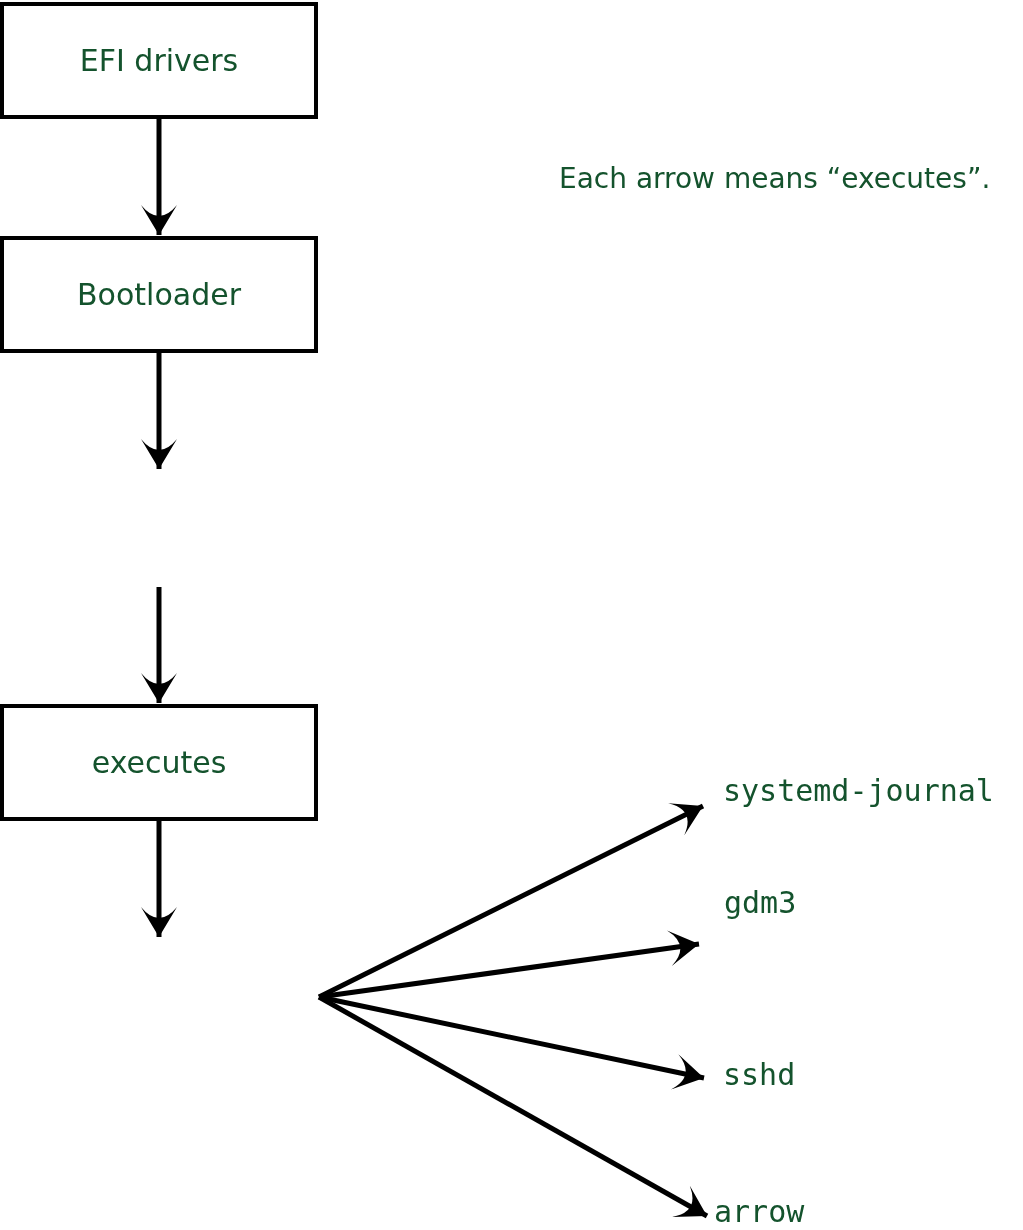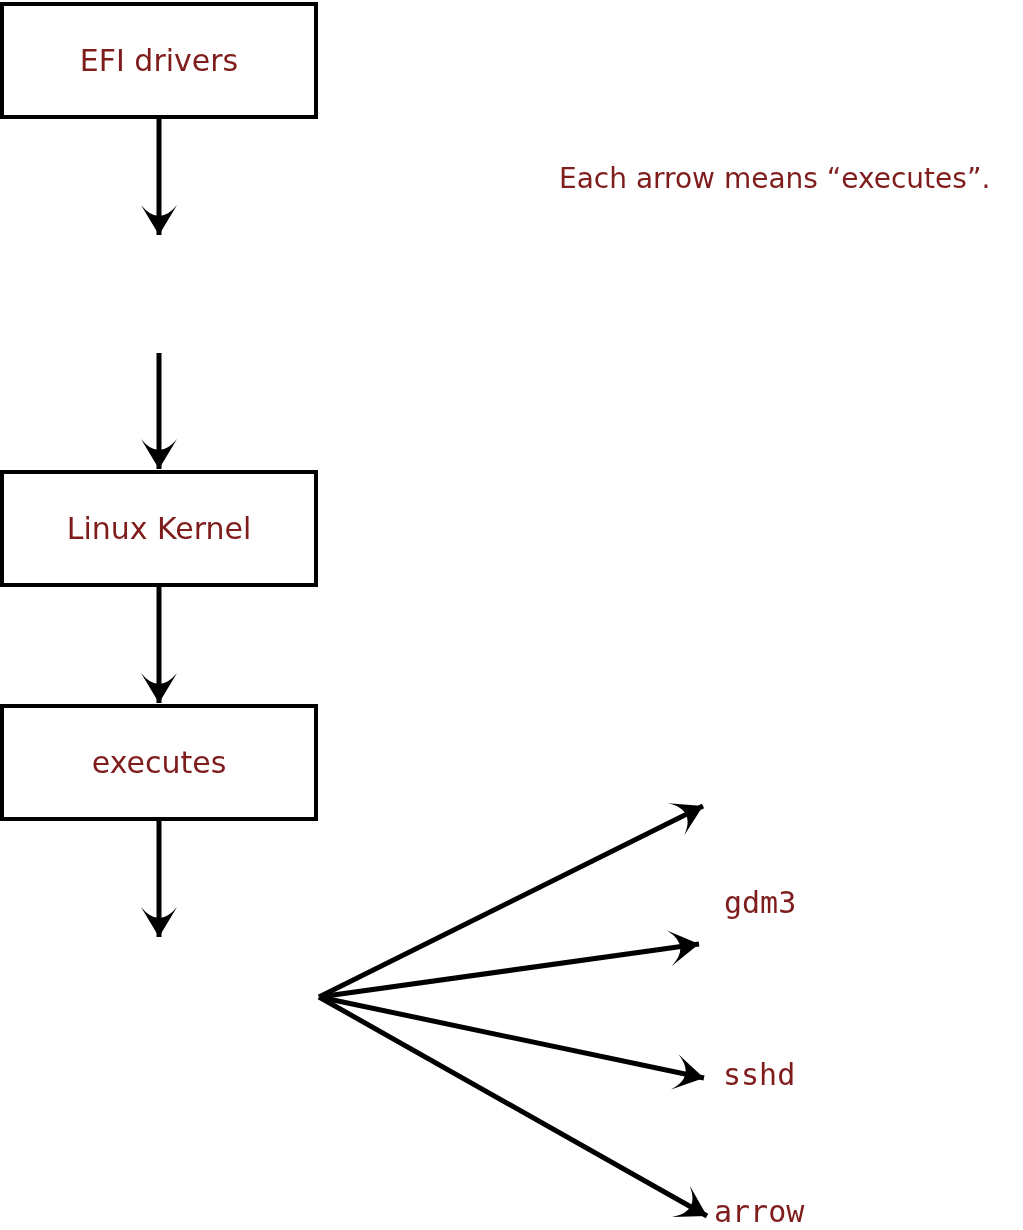--- a/index.html
+++ b/index.html
@@ -3,21 +3,21 @@
 <meta charset="utf-8">
 <style>
   html, body { margin: 0; padding: 0; background: #ffffff; }
   .canvas {
     position: relative;
     width: 1023px;
     height: 1230px;
     background: #ffffff;
     overflow: hidden;
     font-family: "DejaVu Sans", sans-serif;
-    color: #7f1d1d;
+    color: #14532d;
   }
   .arrows-layer {
     position: absolute;
     left: 0; top: 0;
     width: 1023px; height: 1230px;
   }
   .node {
     position: absolute;
     left: 0;
     width: 310px;
@@ -71,26 +71,27 @@
 
     <line x1="319" y1="997" x2="703" y2="806" stroke-width="5" marker-end="url(#ah)" stroke="#000000"></line>
     <line x1="319" y1="997" x2="699" y2="944" stroke-width="5" marker-end="url(#ah)" stroke="#000000"></line>
     <line x1="319" y1="997" x2="704" y2="1078" stroke-width="5" marker-end="url(#ah)" stroke="#000000"></line>
     <line x1="319" y1="997" x2="707" y2="1216" stroke-width="5" marker-end="url(#ah)" stroke="#000000"></line>
   </svg>
 
   <div class="node" style="top: 2px;">
     <span>EFI drivers</span>
   </div>
-  <div class="node" style="top: 470px;">
-    <span>Linux Kernel</span>
+  <div class="node" style="top: 236px;">
+    <span>Bootloader</span>
   </div>
   <div class="node" style="top: 704px;">
     <span>executes</span>
   </div>
 
   <div class="note">Each arrow means “executes”.</div>
 
+  <div class="proc proc-journal">systemd-journal</div>
   <div class="proc proc-gdm3">gdm3</div>
   <div class="proc proc-getty">sshd</div>
   <div class="proc proc-sshd">arrow</div>
 
 </div>
 
 </body></html>

